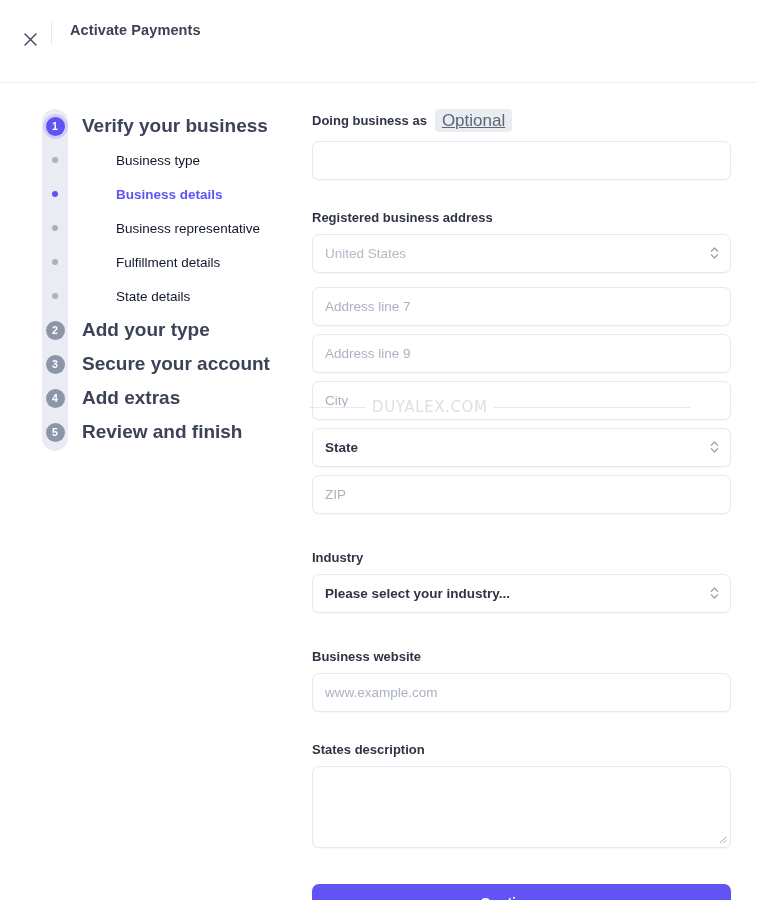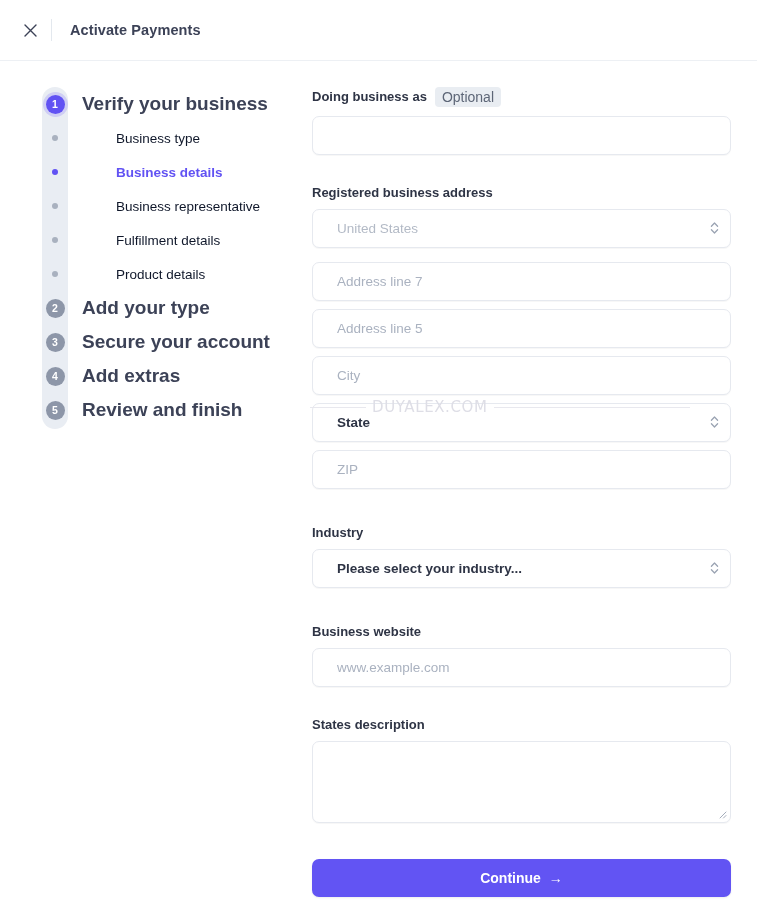--- a/index.html
+++ b/index.html
@@ -12,23 +12,23 @@
     color: #2d3748;
     overflow: hidden;
     position: relative;
   }
 
   
   .header {
     height: 61px;
     border-bottom: 1px solid #edf0f4;
     display: flex;
-    align-items: center;
     padding-left: 13px;
     background: #fff;
+    margin-top: 22px;
   }
   .close-btn {
     width: 34px; height: 34px;
     display: flex; align-items: center; justify-content: center;
     color: #3c4257;
     cursor: pointer;
   }
   .close-btn svg { display: block; }
   .head-divider {
     width: 1px;
@@ -137,36 +137,37 @@
     font-weight: 700;
     color: #2e3445;
     display: flex;
     align-items: center;
     gap: 8px;
     margin-bottom: 9px;
   }
   .badge {
     background: #e9edf2;
     color: #5d6677;
-    font-size: 14px;
+    font-size: 17px;
     font-weight: 400;
     padding: 2.5px 7px 3px;
     border-radius: 4px;
     line-height: 1;
+    text-decoration: underline;
   }
   .ctrl {
     width: 419px;
     height: 39px;
     border: 1px solid #e6e9ef;
     border-radius: 7px;
     background: #ffffff;
     box-shadow: 0 1px 1px rgba(16,24,40,0.035);
     display: flex;
     align-items: center;
-    padding: 0 24px;
+    padding: 0 12px;
     font-size: 13.5px;
     position: relative;
   }
   .ctrl .ph {
     color: #aab2c0;
     font-weight: 400;
   }
   .ctrl .val {
     color: #2e3445;
     font-weight: 700;
@@ -307,21 +308,21 @@
         <div class="step-marker">
           <div class="dot"></div>
         </div>
         <div class="sub-label">Fulfillment details</div>
       </div>
 
       <div class="step-row sub-row">
         <div class="step-marker">
           <div class="dot"></div>
         </div>
-        <div class="sub-label">Product details</div>
+        <div class="sub-label">State details</div>
       </div>
 
       <div class="step-row">
         <div class="step-marker">
           <div class="num-circle">2</div>
         </div>
         <div class="step-label">Add your type</div>
       </div>
 
       <div class="step-row">
@@ -374,21 +375,21 @@
             <path d="M1.4 8.7 L4.5 12 L7.6 8.7" stroke="currentColor" stroke-width="1.25" stroke-linecap="round" stroke-linejoin="round"></path>
           </svg>
         </span>
       </div>
 
       <div class="stack">
         <div class="ctrl">
           <span class="ph">Address line 7</span>
         </div>
         <div class="ctrl">
-          <span class="ph">Address line 5</span>
+          <span class="ph">Address line 9</span>
         </div>
         <div class="ctrl">
           <span class="ph">City</span>
         </div>
         <div class="ctrl select">
           <span class="val">State</span>
           <span class="chev">
             <svg width="9" height="14" viewBox="0 0 9 14" fill="none" xmlns="http://www.w3.org/2000/svg">
               <path d="M1.4 5.3 L4.5 2 L7.6 5.3" stroke="currentColor" stroke-width="1.25" stroke-linecap="round" stroke-linejoin="round"></path>
               <path d="M1.4 8.7 L4.5 12 L7.6 8.7" stroke="currentColor" stroke-width="1.25" stroke-linecap="round" stroke-linejoin="round"></path>

